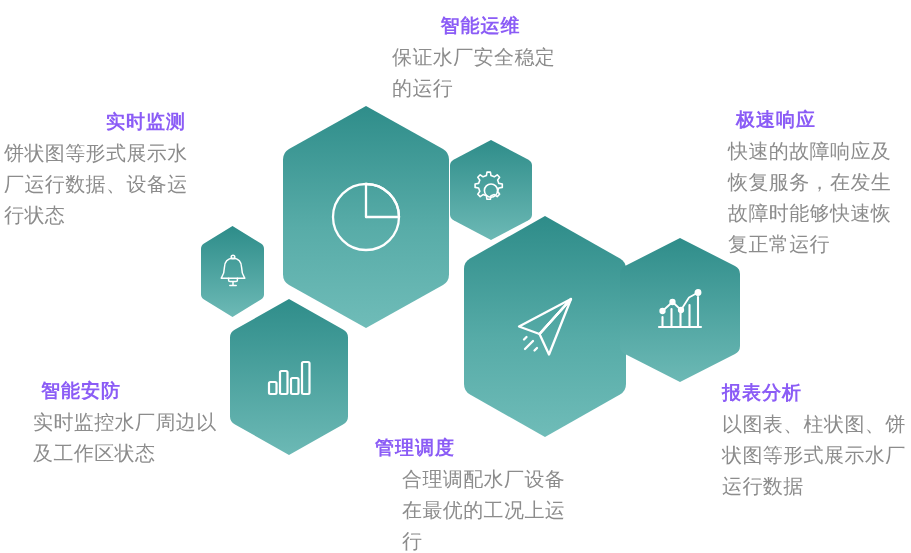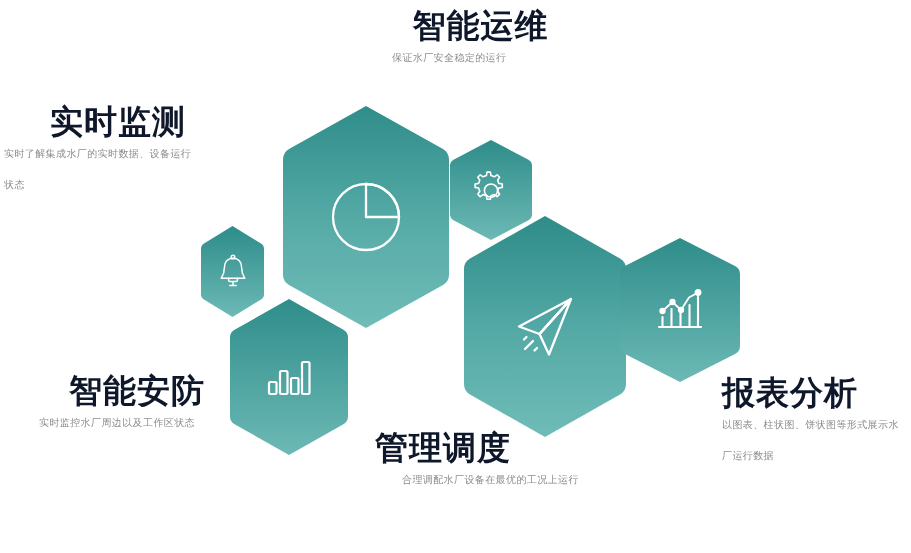--- a/index.html
+++ b/index.html
@@ -13,50 +13,50 @@
   #stage {
     position: relative;
     width: 911px;
     height: 553px;
     background: #ffffff;
   }
 
   
   .feature { position: absolute; }
   .feature .f-title {
-    font-size: 33px;
+    font-size: 19px;
     font-weight: bold;
-    color: #0f172a;
+    color: #8b5cf6;
     letter-spacing: 1px;
     line-height: 32px;
     white-space: nowrap;
   }
   .feature .f-desc {
-    font-size: 10px;
+    font-size: 20px;
     color: #8c8c8c;
     line-height: 31px;
     letter-spacing: .4px;
   }
 
   
   #feat-monitor   { left: 4px;   top: 106px; width: 200px; }
   #feat-monitor  .f-title { text-align: right; padding-right: 18px; }
   #feat-monitor  .f-desc  { width: 196px; }
 
   #feat-ops       { left: 378px; top: 10px;  width: 205px; }
   #feat-ops      .f-title { text-align: center; }
   #feat-ops      .f-desc  { width: 180px; margin-left: 14px; }
 
   #feat-response  { left: 728px; top: 104px; width: 180px; }
   #feat-response .f-title { text-align: left; padding-left: 8px; }
   #feat-response .f-desc  { width: 176px; }
 
   #feat-security  { left: 33px;  top: 375px; width: 200px; }
-  #feat-security .f-title { text-align: center; padding-left: 8px; }
-  #feat-security .f-desc  { width: 196px; margin-left: 6px; }
+  #feat-security .f-title { text-align: left; padding-left: 8px; }
+  #feat-security .f-desc  { width: 196px; }
 
   #feat-dispatch  { left: 375px; top: 432px; width: 200px; }
   #feat-dispatch .f-title { text-align: left; }
   #feat-dispatch .f-desc  { width: 182px; margin-left: 27px; }
 
   #feat-report    { left: 722px; top: 377px; width: 186px; }
   #feat-report   .f-title { text-align: left; }
   #feat-report   .f-desc  { width: 184px; }
 
   
@@ -220,28 +220,32 @@
         <circle cx="7.5" cy="24" r="2.1" fill="#ffffff"></circle>
         <circle cx="17.5" cy="15" r="2.1" fill="#ffffff"></circle>
         <circle cx="26" cy="23" r="2.1" fill="#ffffff"></circle>
         <circle cx="43" cy="5.5" r="2.4" fill="#ffffff"></circle>
       </svg>
     </span>
   </div>
 
   <div class="feature" id="feat-monitor">
     <div class="f-title">实时监测</div>
-    <div class="f-desc">实时了解集成水厂的实时数据、设备运行状态</div>
+    <div class="f-desc">饼状图等形式展示水厂运行数据、设备运行状态</div>
   </div>
 
   <div class="feature" id="feat-ops">
     <div class="f-title">智能运维</div>
     <div class="f-desc">保证水厂安全稳定的运行</div>
   </div>
 
+  <div class="feature" id="feat-response">
+    <div class="f-title">极速响应</div>
+    <div class="f-desc">快速的故障响应及恢复服务，在发生故障时能够快速恢复正常运行</div>
+  </div>
 
   <div class="feature" id="feat-security">
     <div class="f-title">智能安防</div>
     <div class="f-desc">实时监控水厂周边以及工作区状态</div>
   </div>
 
   <div class="feature" id="feat-dispatch">
     <div class="f-title">管理调度</div>
     <div class="f-desc">合理调配水厂设备在最优的工况上运行</div>
   </div>

